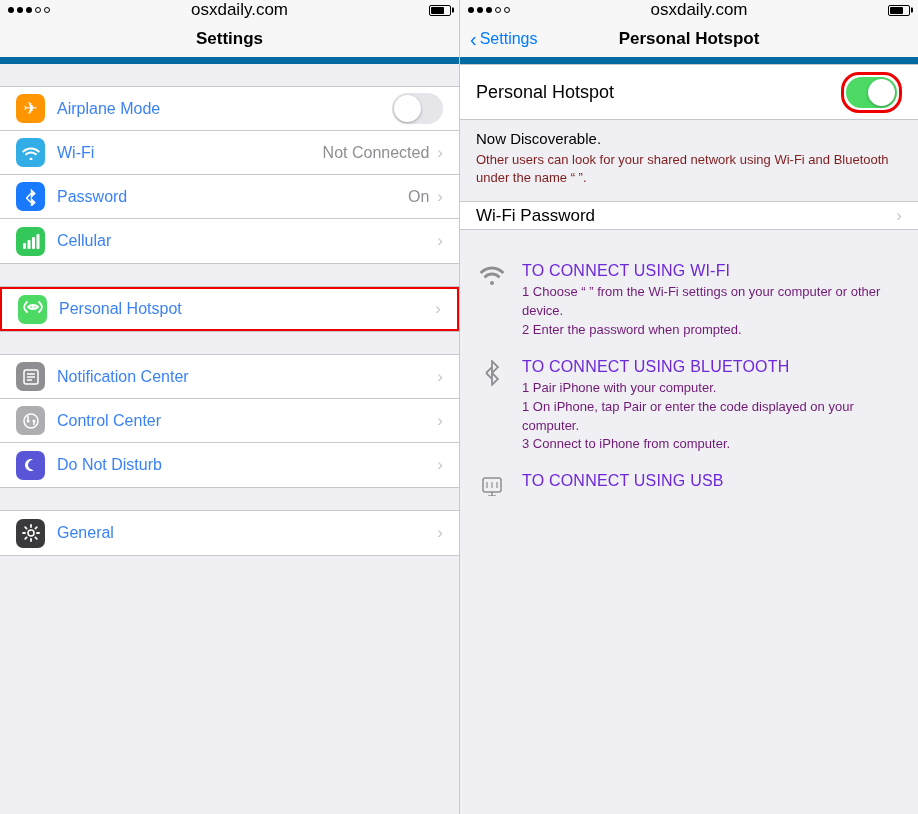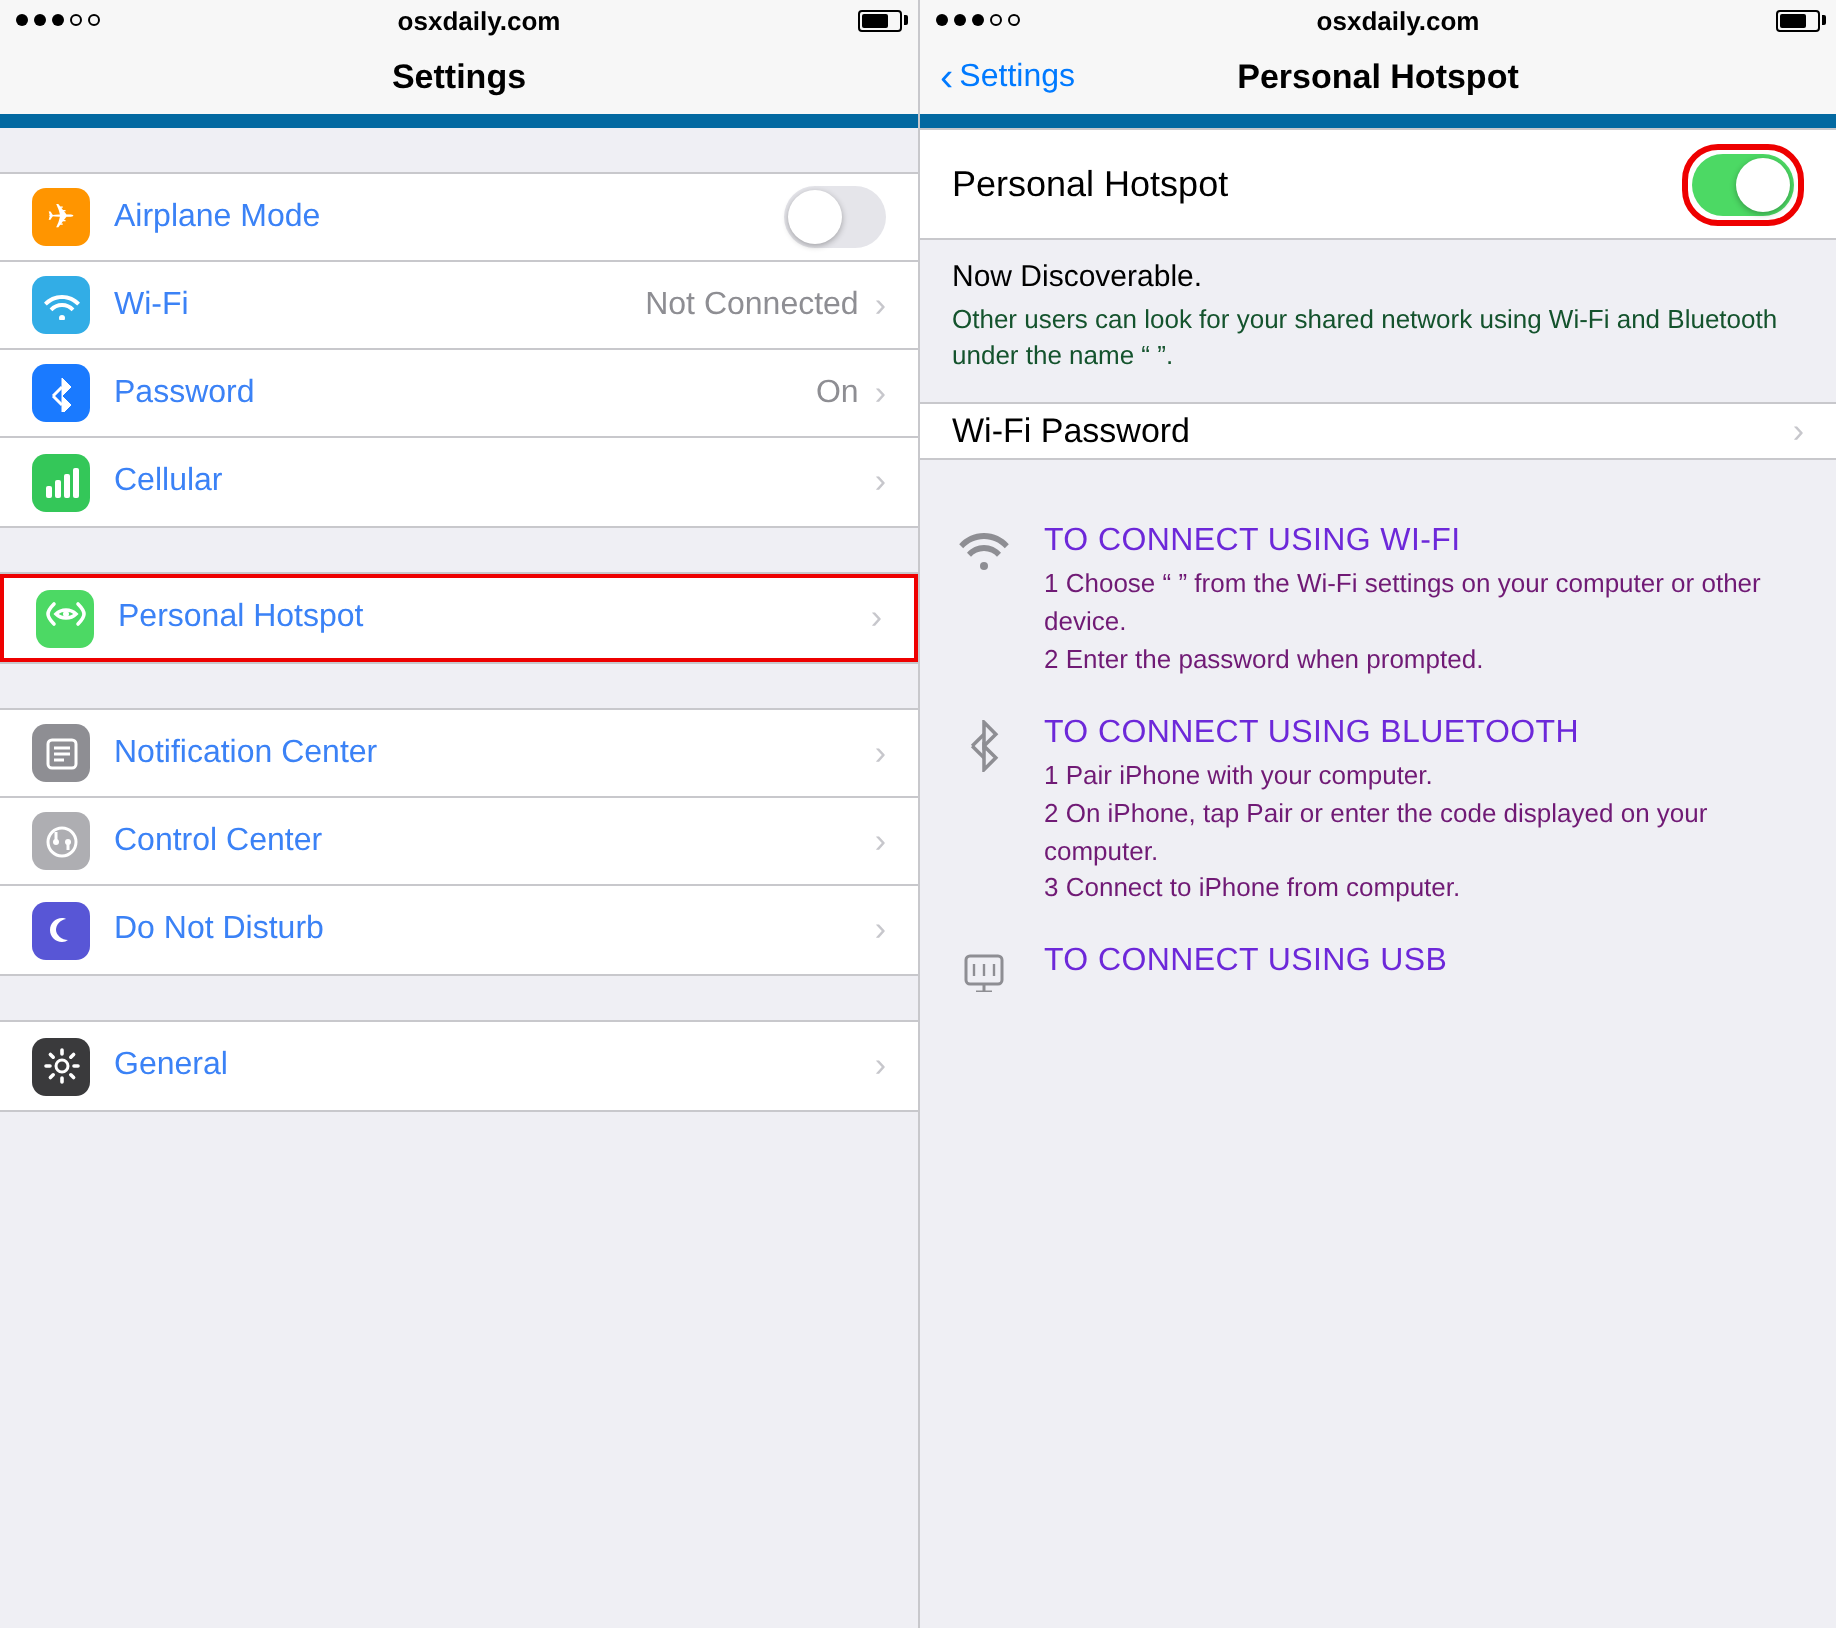--- a/index.html
+++ b/index.html
@@ -49,21 +49,21 @@
     .status-bar .dots {
       display: flex; gap: 3px; align-items: center;
     }
     .status-bar .dot {
       width: 6px; height: 6px; border-radius: 50%; background: #000;
     }
     .status-bar .dot.empty {
       background: transparent; border: 1px solid #000;
     }
     .status-bar .url {
-      font-size: 13px; font-weight: 700; color: #000;
+      font-size: 17px; font-weight: 400; color: #000;
     }
     .status-bar .battery {
       display: flex; align-items: center; gap: 3px;
     }
     .battery-icon {
       width: 22px; height: 11px; border: 1.5px solid #000; border-radius: 2px; position: relative;
       display: flex; align-items: center; padding: 1px;
     }
     .battery-icon::after {
       content: ''; position: absolute; right: -4px; top: 50%; transform: translateY(-50%);
@@ -241,21 +241,21 @@
       padding: 10px 16px 14px;
       background: #efeff4;
     }
     .discoverable-title {
       font-size: 15px;
       color: #000;
       margin-bottom: 4px;
     }
     .discoverable-text {
       font-size: 13px;
-      color: #14532d;
+      color: #7f1d1d;
       line-height: 1.4;
     }
 
     .wifi-password-row {
       display: flex;
       align-items: center;
       height: 29px;
       padding: 0 16px;
       background: #fff;
       border-top: 1px solid #c8c8cc;
@@ -542,21 +542,21 @@
           <svg width="20" height="26" viewBox="0 0 14 22">
             <path d="M7 1L12 6L7 11V1z" fill="none" stroke="#8e8e93" stroke-width="1.5"></path>
             <path d="M7 11L12 16L7 21V11z" fill="none" stroke="#8e8e93" stroke-width="1.5"></path>
             <line x1="7" y1="6" x2="2" y2="11" stroke="#8e8e93" stroke-width="1.5"></line>
             <line x1="7" y1="16" x2="2" y2="11" stroke="#8e8e93" stroke-width="1.5"></line>
           </svg>
         </div>
         <div class="connect-content">
           <div class="connect-title">TO CONNECT USING BLUETOOTH</div>
           <div class="connect-text">1 Pair iPhone with your computer.</div>
-          <div class="connect-text">2 On iPhone, tap Pair or enter the code displayed on your computer.</div>
+          <div class="connect-text">1 On iPhone, tap Pair or enter the code displayed on your computer.</div>
           <div class="connect-text">3 Connect to iPhone from computer.</div>
         </div>
       </div>
 
       <div class="connect-item">
         <div class="connect-icon">
           <svg width="26" height="22" viewBox="0 0 26 22">
             <rect x="4" y="4" width="18" height="14" rx="2" fill="none" stroke="#8e8e93" stroke-width="1.5"></rect>
             <line x1="13" y1="18" x2="13" y2="22" stroke="#8e8e93" stroke-width="1.5"></line>
             <line x1="9" y1="22" x2="17" y2="22" stroke="#8e8e93" stroke-width="1.5"></line>

